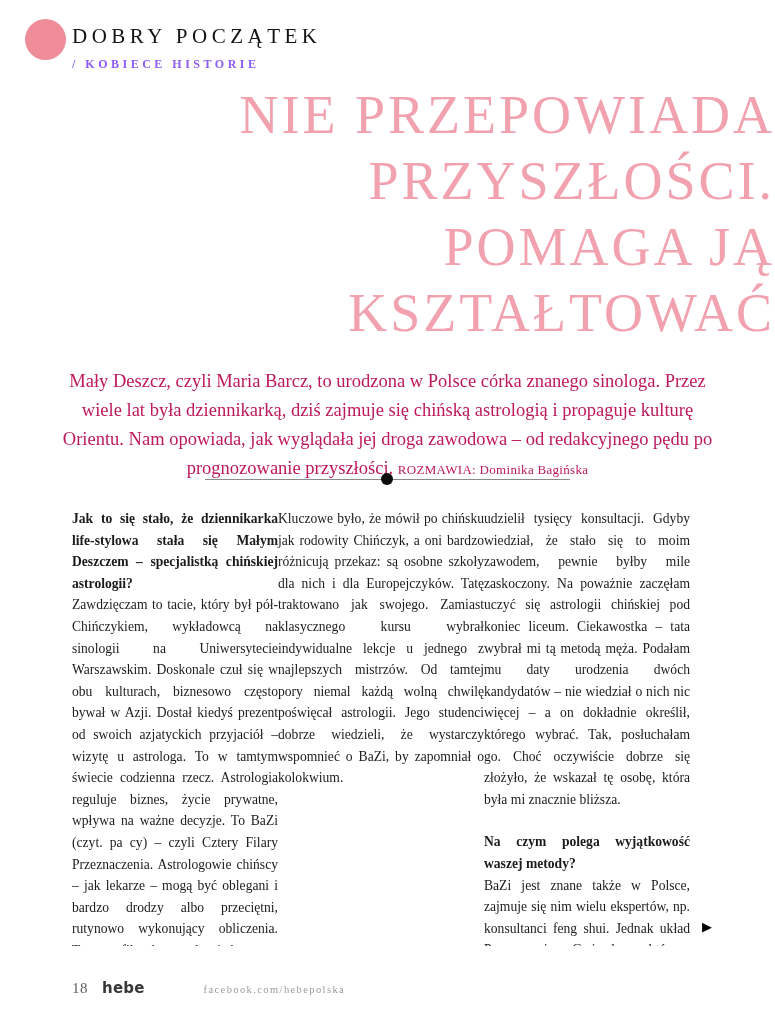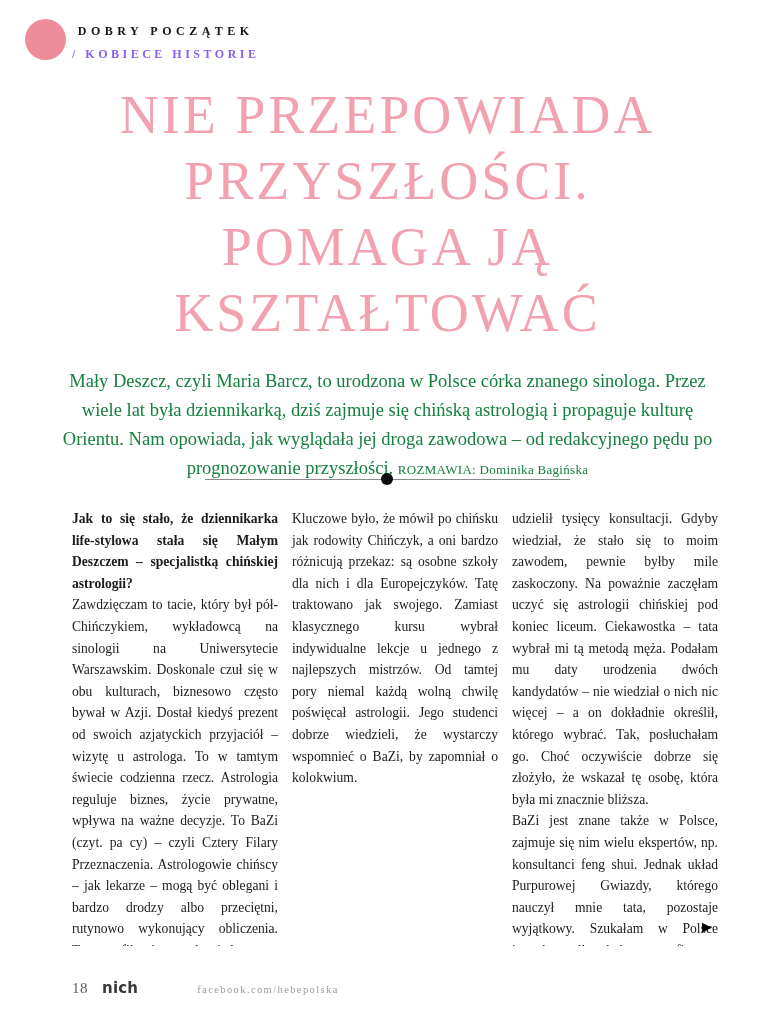--- a/index.html
+++ b/index.html
@@ -15,22 +15,22 @@
     overflow:hidden;
   }
   
   .brand-dot{
     position:absolute;left:25px;top:19px;
     width:41px;height:41px;border-radius:50%;
     background:#ee8c99;
   }
   .kicker{position:absolute;left:72px;top:24px;}
   .section-label{
-    font-size:12px;font-weight:bold;color:#141414;
-    letter-spacing:4.5px;white-space:nowrap;text-align:center;
+    font-size:21px;font-weight:normal;color:#141414;
+    letter-spacing:4.5px;white-space:nowrap;
   }
   .category-label{
     margin-top:8px;
     font-size:12px;font-weight:bold;color:#8b5cf6;
     letter-spacing:3.5px;white-space:nowrap;
   }
   
   .headline{
     position:absolute;top:82px;left:0;right:0;
     text-align:center;
@@ -38,40 +38,40 @@
     letter-spacing:3px;
     color:#f2a1af;
     white-space:pre-line;
     font-weight:400;
   }
   
   .intro{
     position:absolute;top:348px;left:62px;width:651px;
     text-align:center;
     font-size:18.5px;line-height:29px;
-    color:#15803d;
+    color:#be185d;
   }
   .byline{font-size:13px;letter-spacing:0.3px;}
   
   .separator{
     position:absolute;top:472px;left:0;right:0;height:14px;
   }
   .separator .line{
     position:absolute;top:7px;left:205px;width:365px;height:0;
     border-top:1px solid #8a8a8a;
   }
   .separator .dot{
     position:absolute;top:1px;left:381px;
     width:12px;height:12px;border-radius:50%;
     background:#0d0d0d;
   }
   
   .columns{
     position:absolute;top:508px;left:72px;width:646px;height:438px;
-    display:flex;gap:14px;overflow:hidden;
+    display:flex;overflow:hidden;
   }
   .col{
     width:206px;flex:0 0 206px;
     text-align:justify;
     font-size:13.6px;line-height:21.6px;
     color:#1b1b1b;
   }
   .col p{margin:0;}
   .col p.q{font-weight:bold;margin-top:21px;}
   .col p.q.first{margin-top:0;}
@@ -105,21 +105,21 @@
 
 <div class="page">
 
   <div class="brand-dot"></div>
 
   <div class="kicker">
     <div class="section-label">DOBRY POCZĄTEK</div>
     <div class="category-label">/ KOBIECE HISTORIE</div>
   </div>
 
-  <h1 class="headline" style="margin:0;">NIE PRZEPOWIADA
+  <h1 class="headline" style="margin:0;text-align:right;">NIE PRZEPOWIADA
 PRZYSZŁOŚCI.
 POMAGA JĄ
 KSZTAŁTOWAĆ</h1>
 
   <p class="intro">
     <span>Mały Deszcz, czyli Maria Barcz, to urodzona w Polsce córka znanego sinologa. Przez wiele lat była dziennikarką, dziś zajmuje się chińską astrologią i propaguje kulturę Orientu. Nam opowiada, jak wyglądała jej droga zawodowa – od redakcyjnego pędu po prognozowanie przyszłości.</span>
     <span class="byline">ROZMAWIA: Dominika Bagińska</span>
   </p>
 
   <div class="separator">
@@ -131,25 +131,26 @@
     <div class="col">
       <p class="q first">Jak to się stało, że dziennikarka life-stylowa stała się Małym Deszczem – specjalistką chińskiej astrologii?</p>
       <p>Zawdzięczam to tacie, który był pół-Chińczykiem, wykładowcą na sinologii na Uniwersytecie Warszawskim. Doskonale czuł się w obu kulturach, biznesowo często bywał w Azji. Dostał kiedyś prezent od swoich azjatyckich przyjaciół – wizytę u astrologa. To w tamtym świecie codzienna rzecz. Astrologia reguluje biznes, życie prywatne, wpływa na ważne decyzje. To BaZi (czyt. pa cy) – czyli Cztery Filary Przeznaczenia. Astrologowie chińscy – jak lekarze – mogą być oblegani i bardzo drodzy albo przeciętni, rutynowo wykonujący obliczenia. Tata trafił akurat do jednego z najlepszych specjalistów w Hongkongu. Spotkanie trwało zaledwie około 20 minut, ale wprawiło tatę w osłupienie. Ten człowiek wiedział o nim absolutnie wszystko! To tatą</p>
     </div>
     <div class="col">
       <p>Kluczowe było, że mówił po chińsku jak rodowity Chińczyk, a oni bardzo różnicują przekaz: są osobne szkoły dla nich i dla Europejczyków. Tatę traktowano jak swojego. Zamiast klasycznego kursu wybrał indywidualne lekcje u jednego z najlepszych mistrzów. Od tamtej pory niemal każdą wolną chwilę poświęcał astrologii. Jego studenci dobrze wiedzieli, że wystarczy wspomnieć o BaZi, by zapomniał o kolokwium.</p>
 
     </div>
     <div class="col">
       <p>udzielił tysięcy konsultacji. Gdyby wiedział, że stało się to moim zawodem, pewnie byłby mile zaskoczony. Na poważnie zaczęłam uczyć się astrologii chińskiej pod koniec liceum. Ciekawostka – tata wybrał mi tą metodą męża. Podałam mu daty urodzenia dwóch kandydatów – nie wiedział o nich nic więcej – a on dokładnie określił, którego wybrać. Tak, posłuchałam go. Choć oczywiście dobrze się złożyło, że wskazał tę osobę, która była mi znacznie bliższa.</p>
+      <p class="q">Na czym polega wyjątkowość waszej metody?</p>
       <p>BaZi jest znane także w Polsce, zajmuje się nim wielu ekspertów, np. konsultanci feng shui. Jednak układ Purpurowej Gwiazdy, którego nauczył mnie tata, pozostaje wyjątkowy. Szukałam w Polsce innych osób, które potrafią go opracować, ale na razie bez powodzenia.</p>
     </div>
   </div>
 
   <span class="continuation">▶</span>
 
   <div class="footer">
     <span class="page-number">18</span>
-    <span class="logo">nich</span>
+    <span class="logo">hebe</span>
     <span class="social">facebook.com/hebepolska</span>
   </div>
 
 </div>
 
 </body></html>

